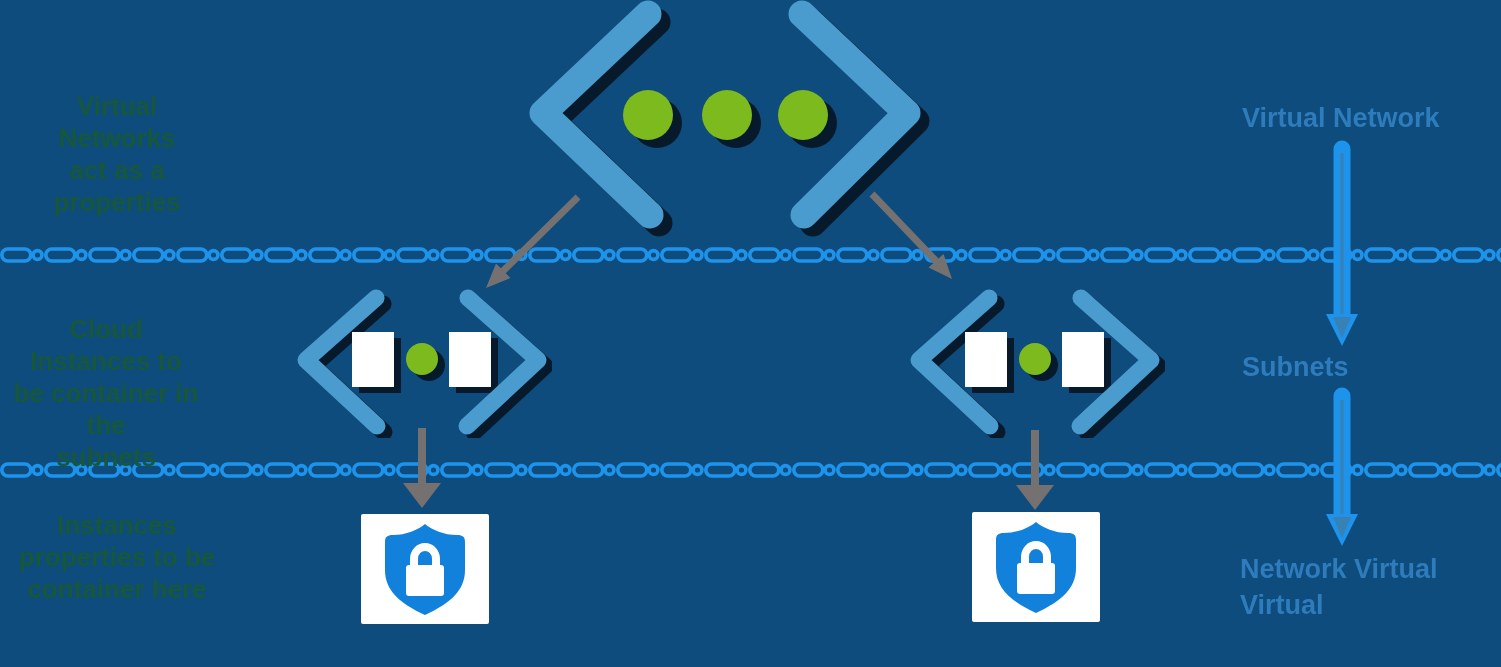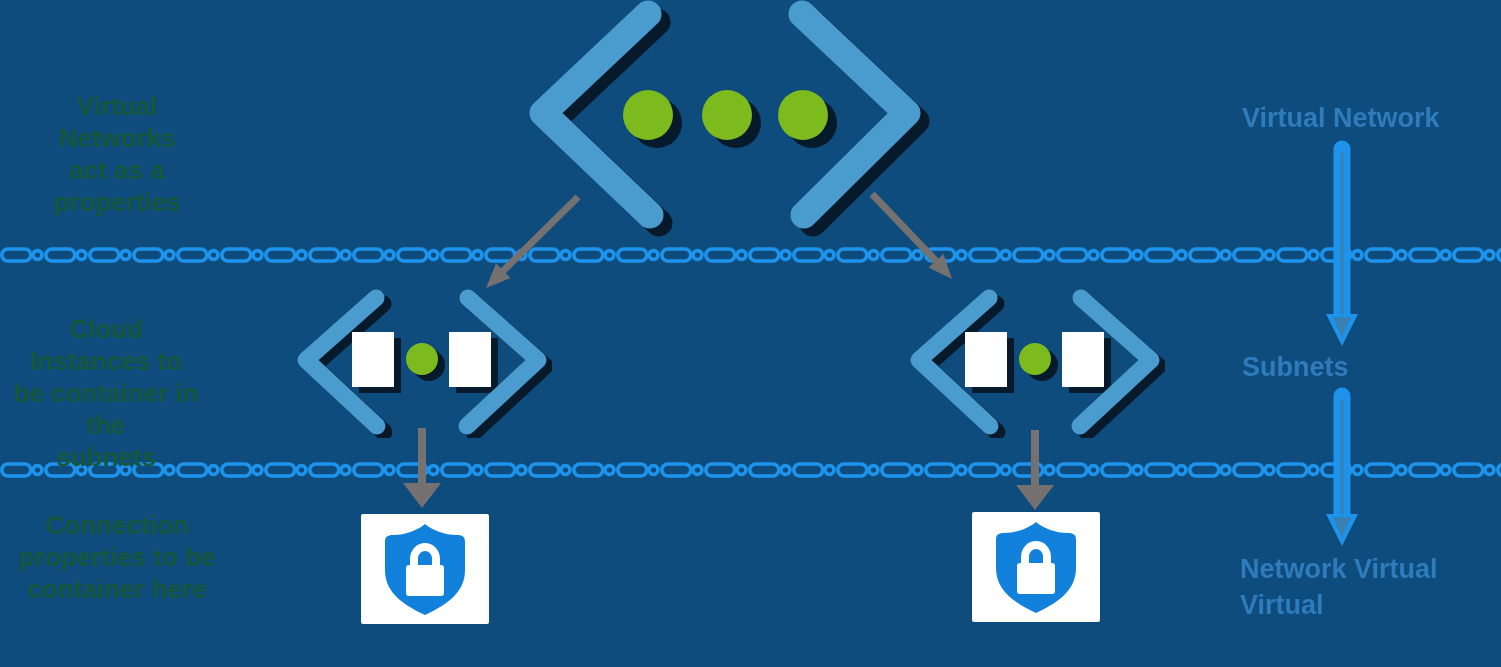--- a/index.html
+++ b/index.html
@@ -166,21 +166,21 @@
     <div>act as a properties</div>
   </div>
 
   <div class="abs note" style="left:6px;top:313px;width:200px">
     <div>Cloud Instances to</div>
     <div>be container in the</div>
     <div>subnets</div>
   </div>
 
   <div class="abs note" style="left:17px;top:509px;width:200px">
-    <div>Connection</div>
+    <div>Instances</div>
     <div>properties to be</div>
     <div>container here</div>
   </div>
 
   <div class="abs rlabel" style="left:1242px;top:100px;width:200px">Virtual Network</div>
 
   <div class="abs rlabel" style="left:1242px;top:349px;width:200px">Subnets</div>
 
   <div class="abs rlabel left-align" style="left:1240px;top:551px;width:230px">
     <div>Network Virtual</div>

